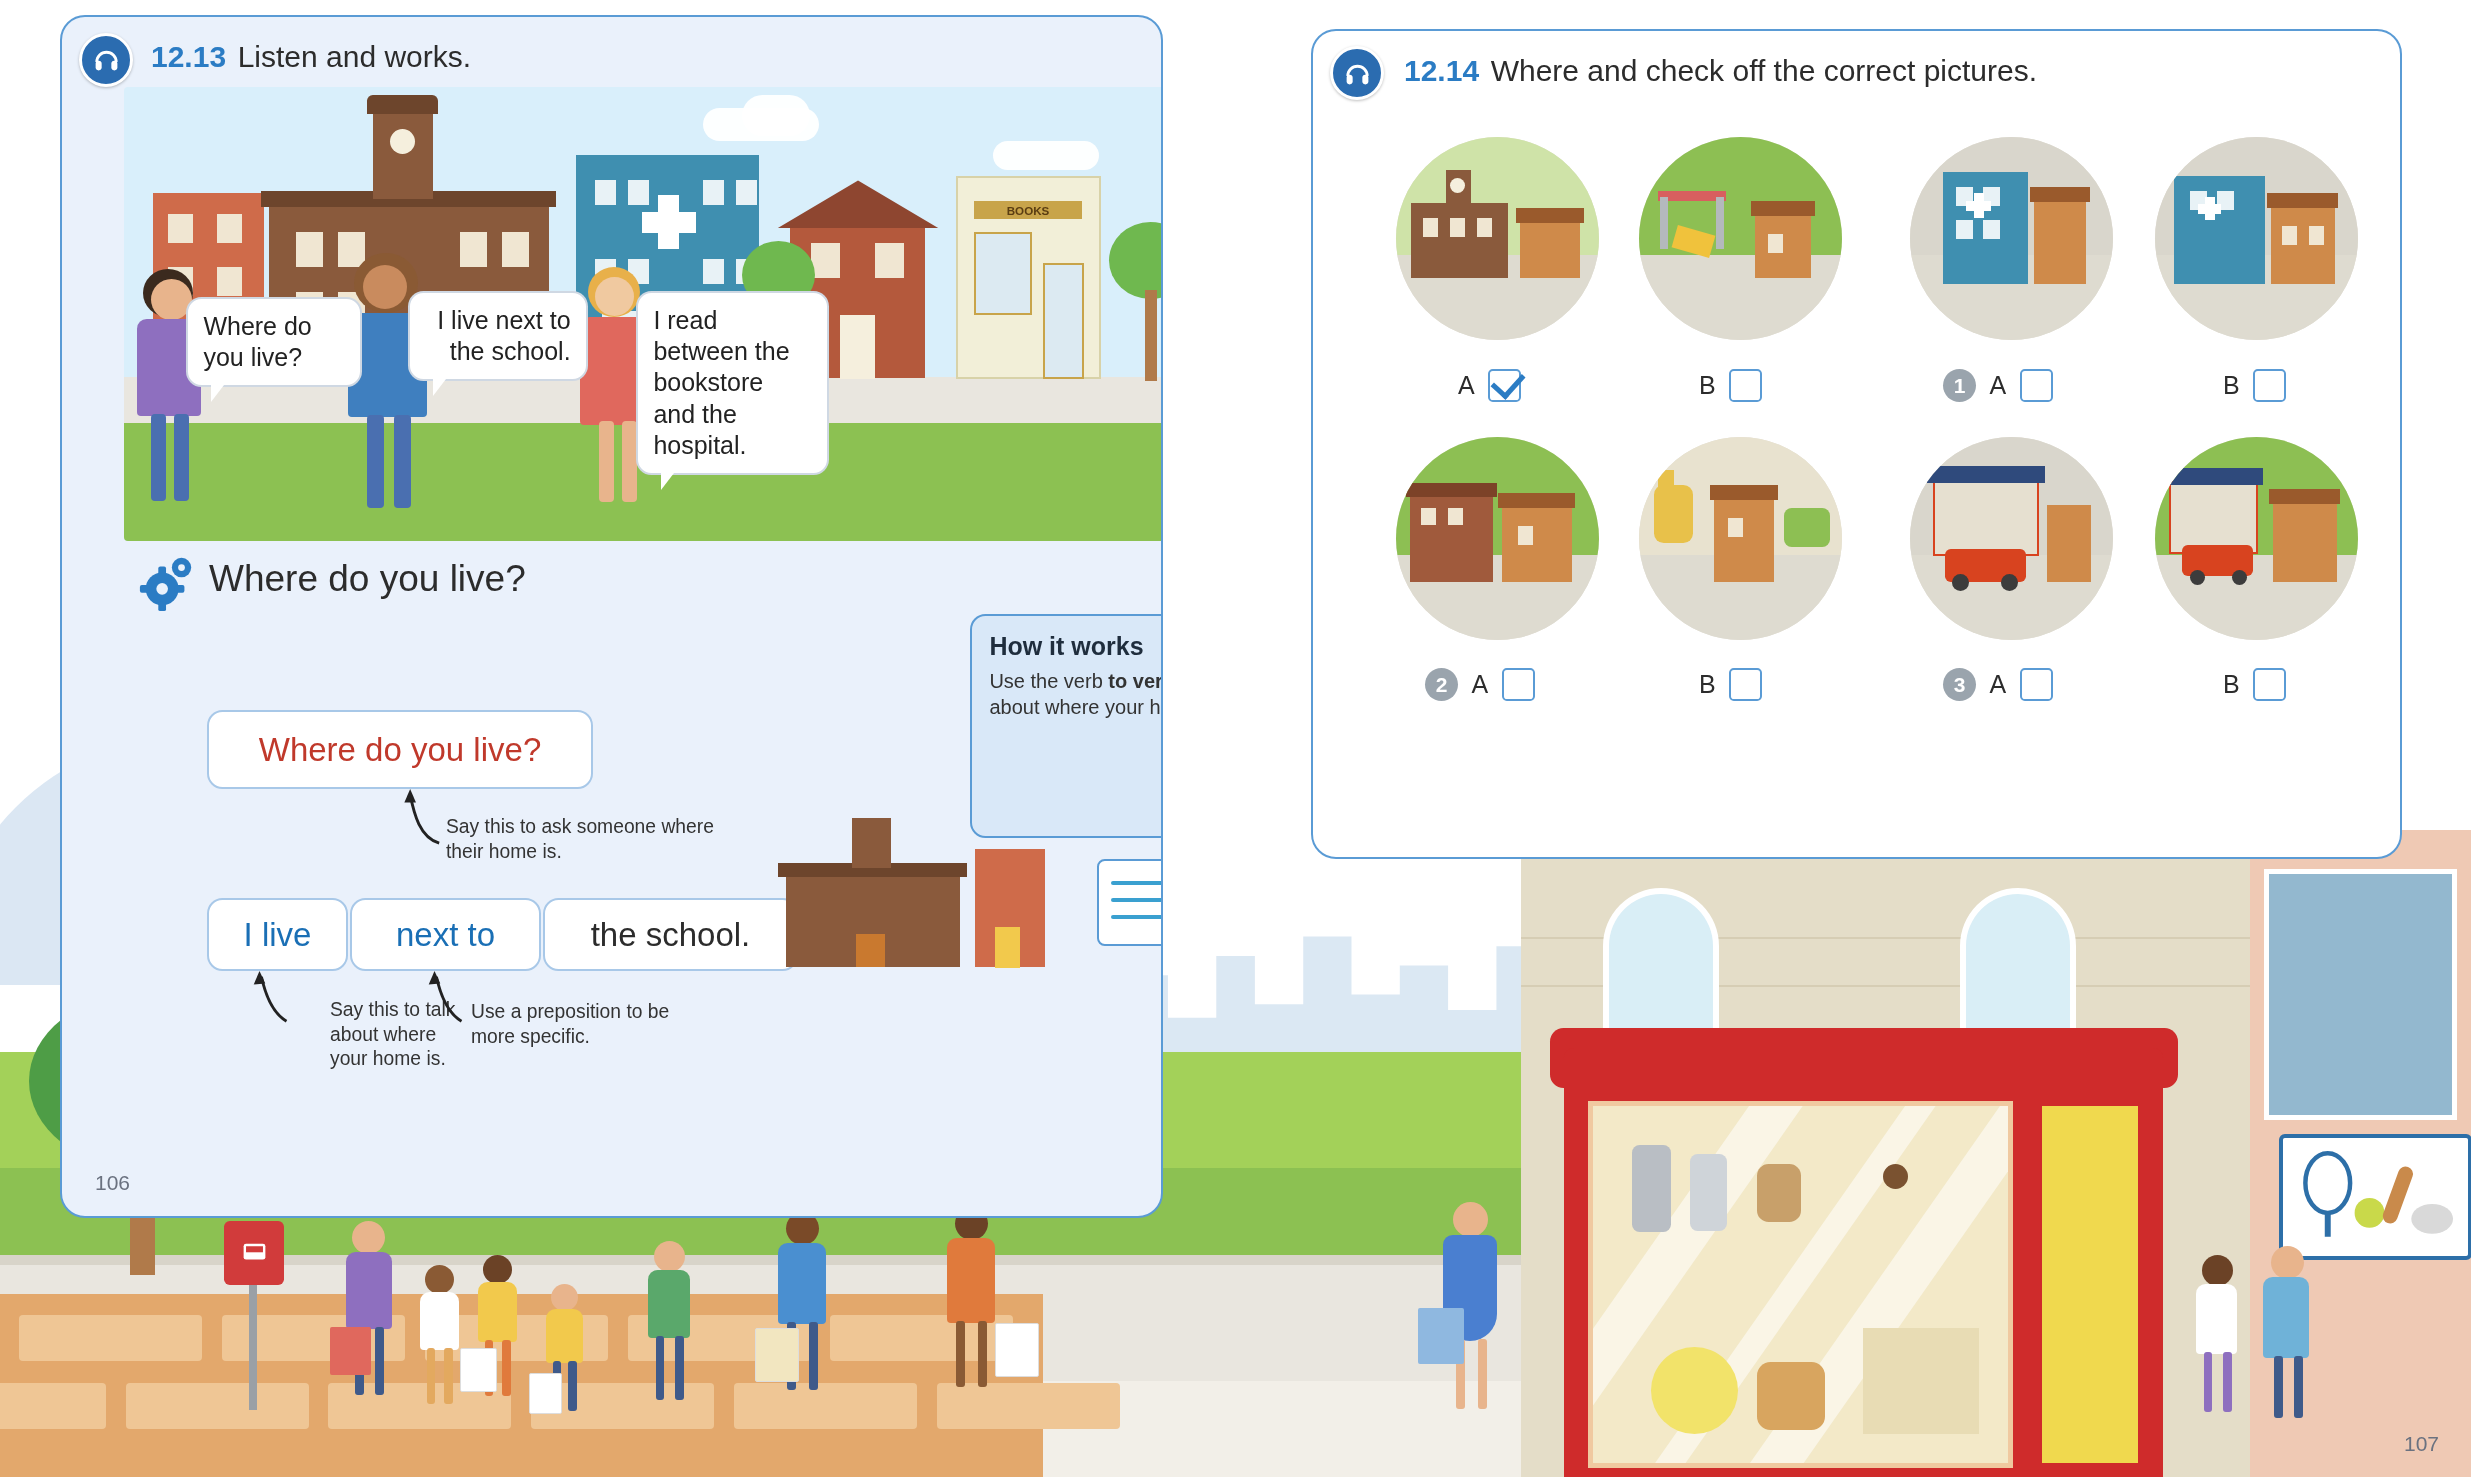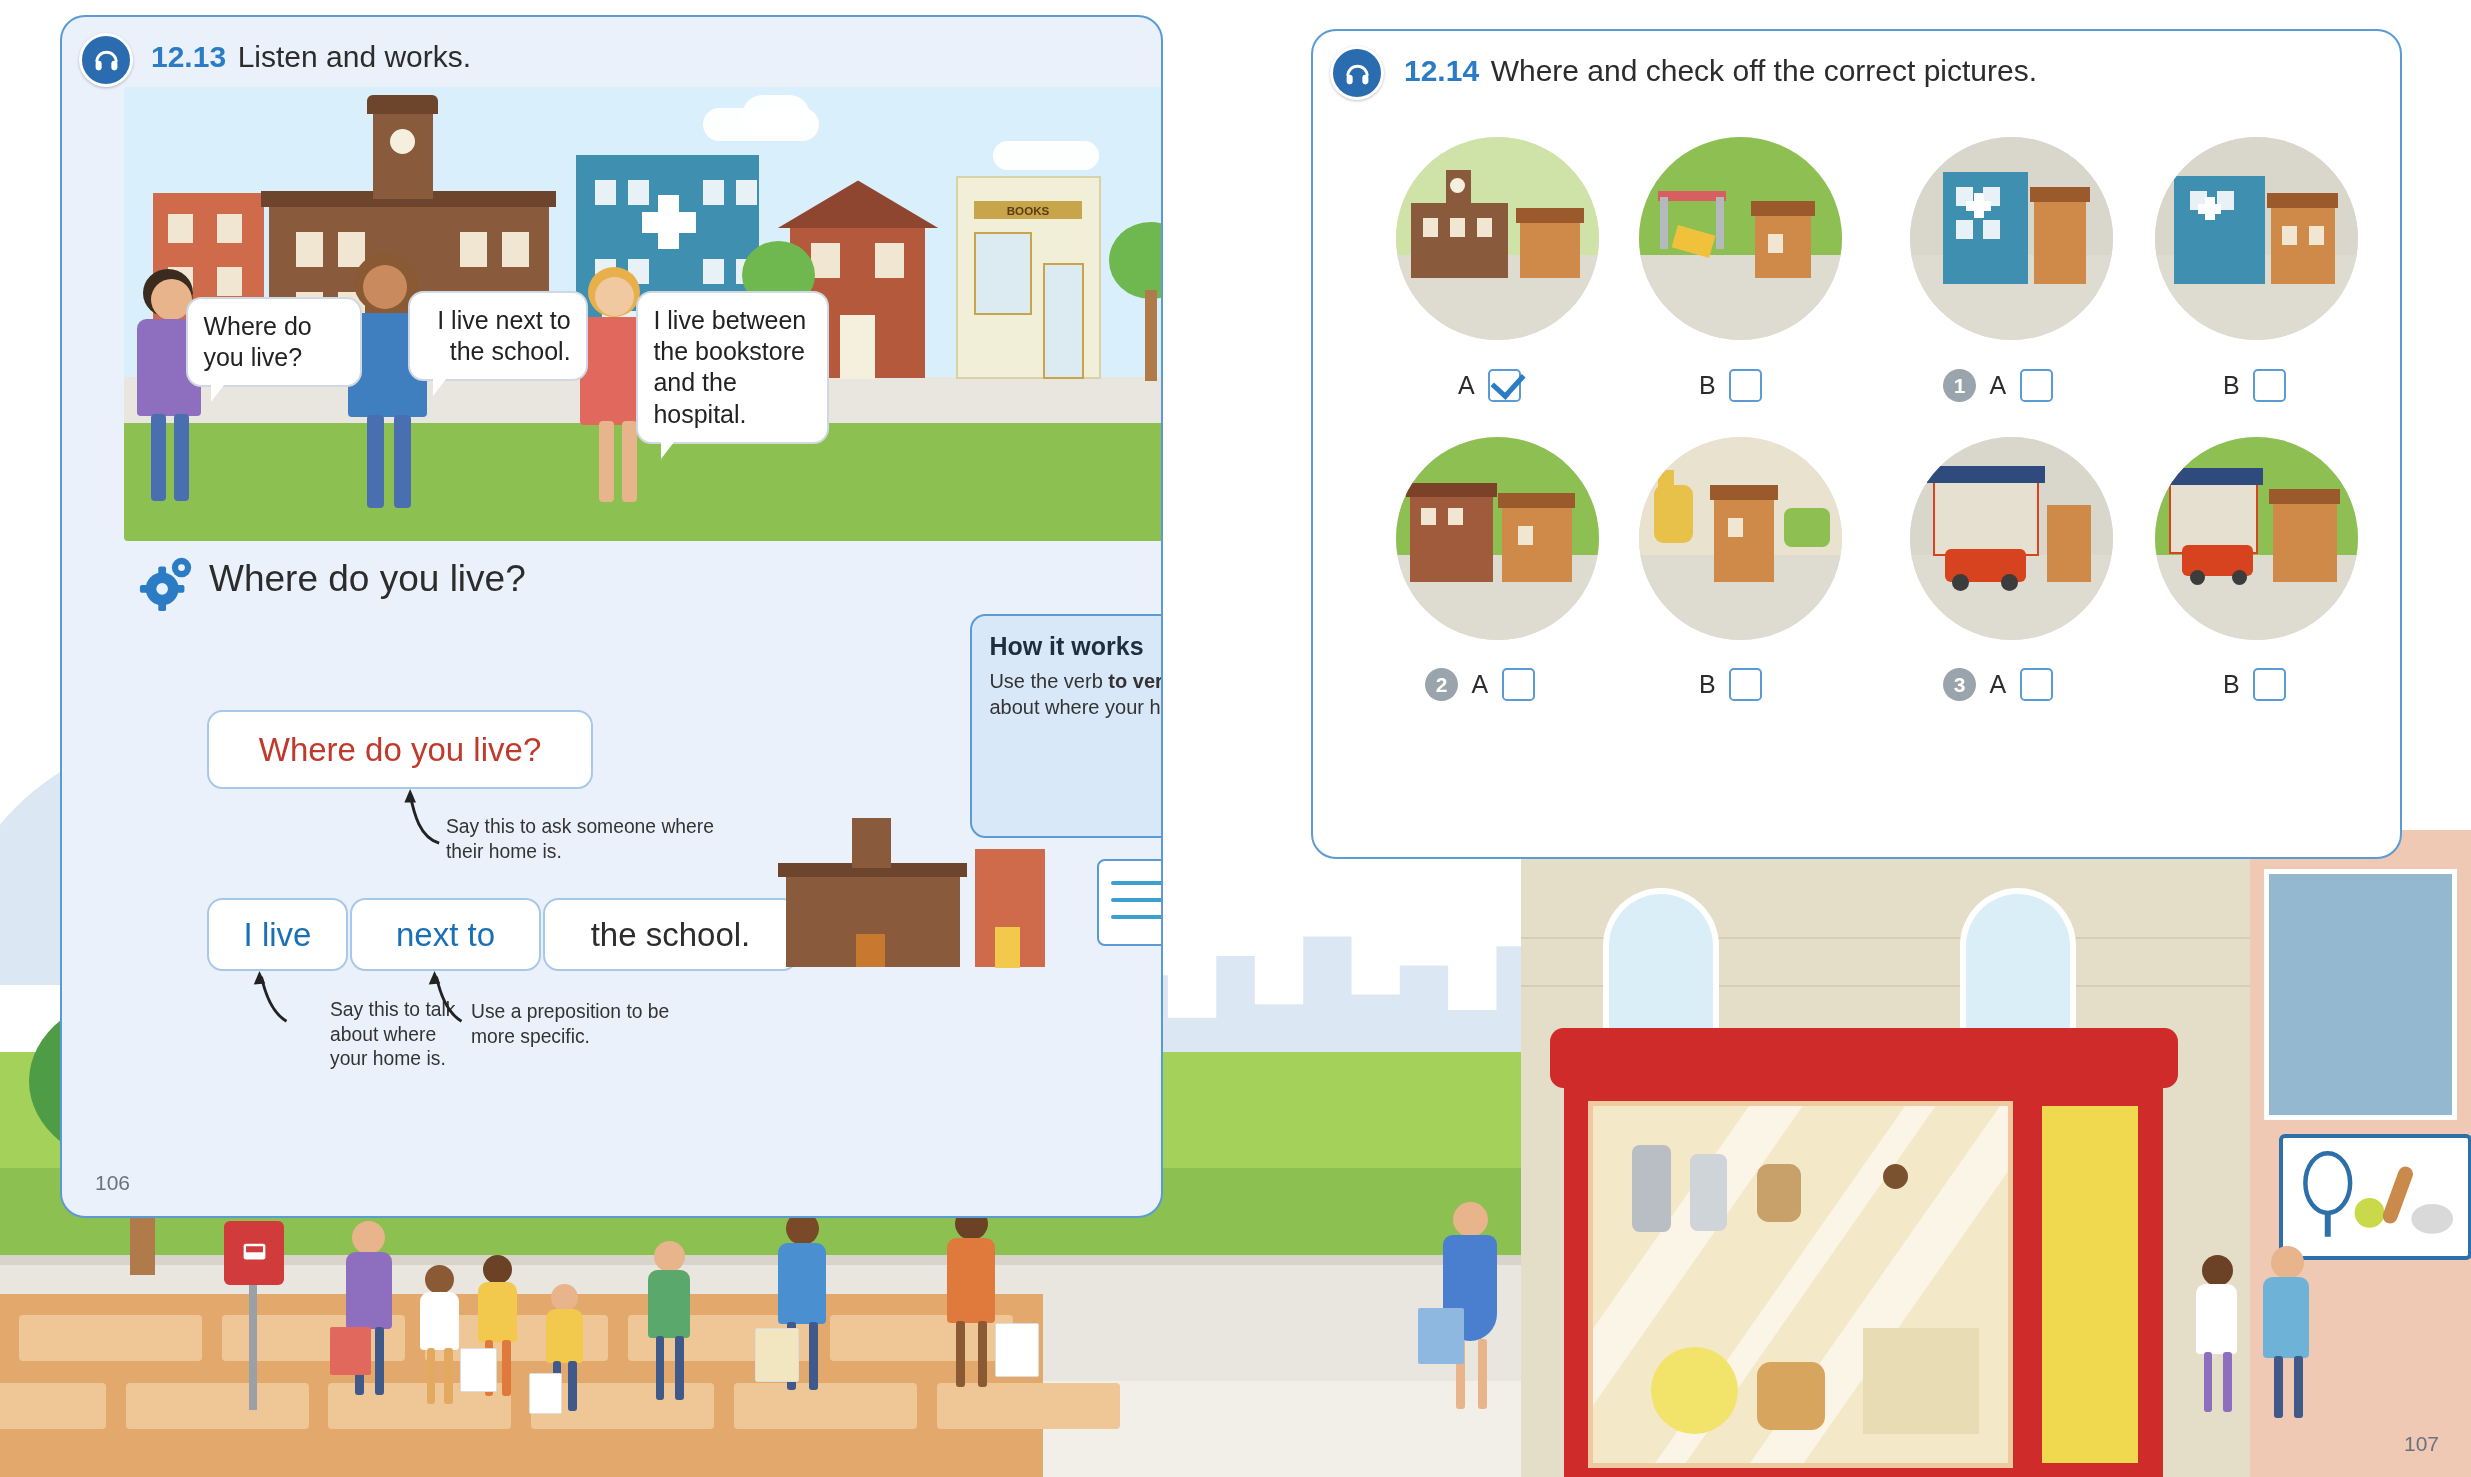--- a/index.html
+++ b/index.html
@@ -453,21 +453,21 @@
       </div>
     </div>
 
     <div class="bubble" style="left:124px;top:280px;width:176px;">
       <span>Where do you live?</span>
     </div>
     <div class="bubble" style="left:346px;top:274px;width:180px;text-align:right;">
       <span>I live next to the school.</span>
     </div>
     <div class="bubble" style="left:574px;top:274px;width:193px;">
-      <span>I live between the bookstore and the hospital.</span>
+      <span>I read between the bookstore and the hospital.</span>
     </div>
 
     <div class="gear">
       <svg width="60" height="60" viewBox="0 0 62 62">
         <circle cx="26" cy="36" r="17" fill="#2b7cc4"></circle>
         <circle cx="26" cy="36" r="6" fill="#eaf1fb"></circle>
         <g fill="#2b7cc4">
           <rect x="22" y="13" width="8" height="10" rx="2"></rect>
           <rect x="22" y="49" width="8" height="10" rx="2"></rect>
           <rect x="3" y="32" width="10" height="8" rx="2"></rect>

